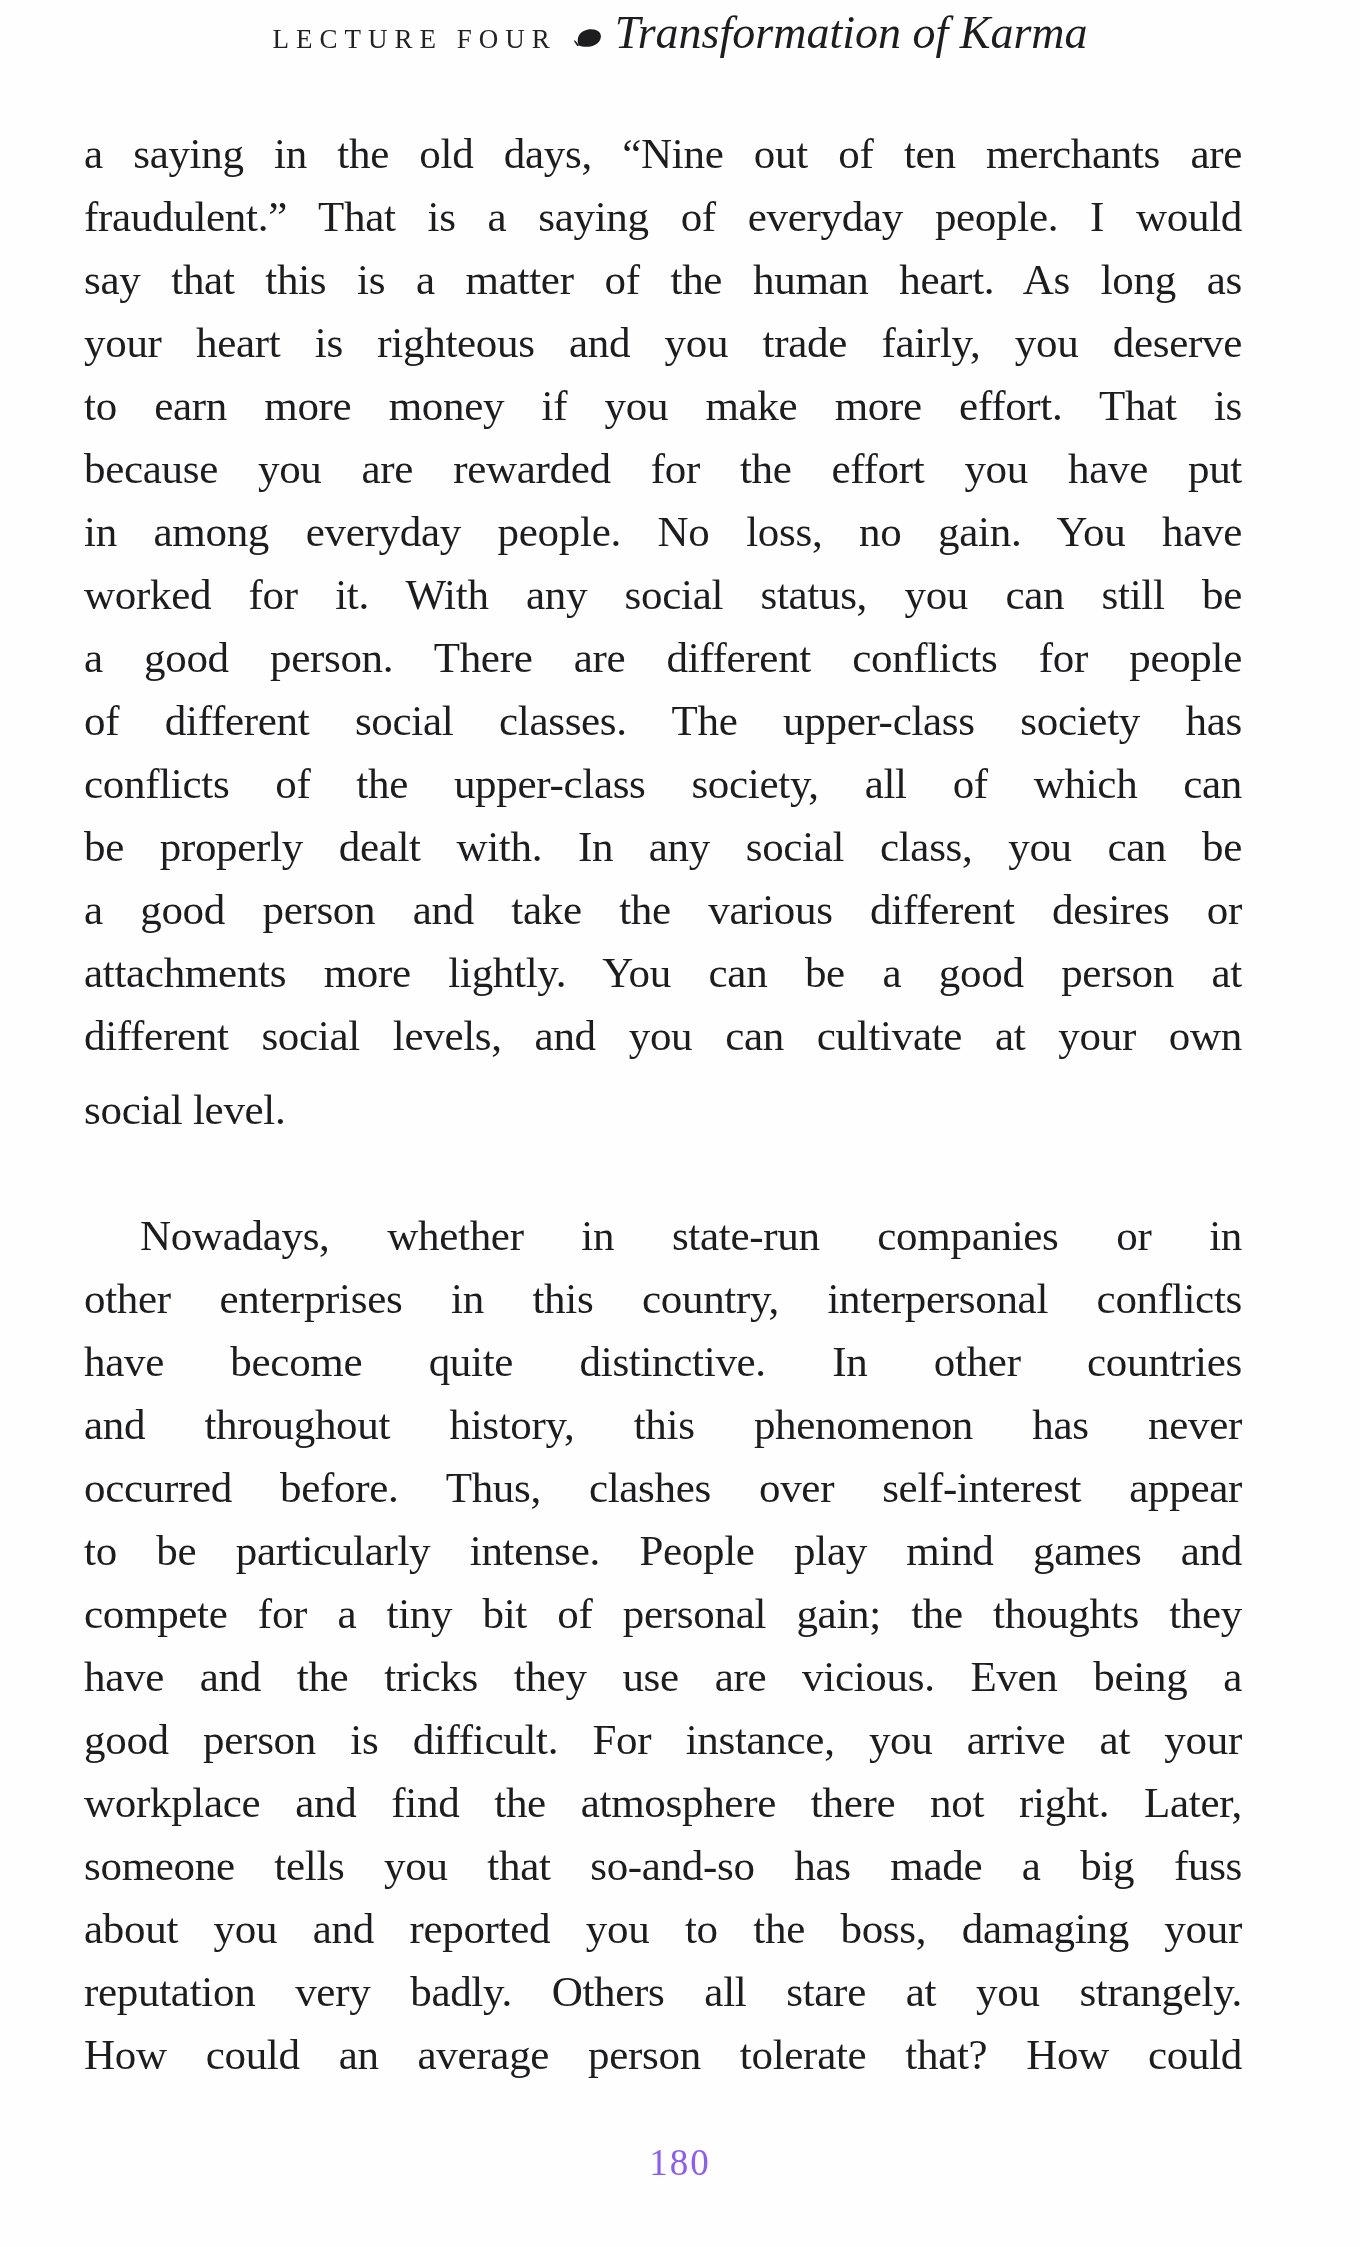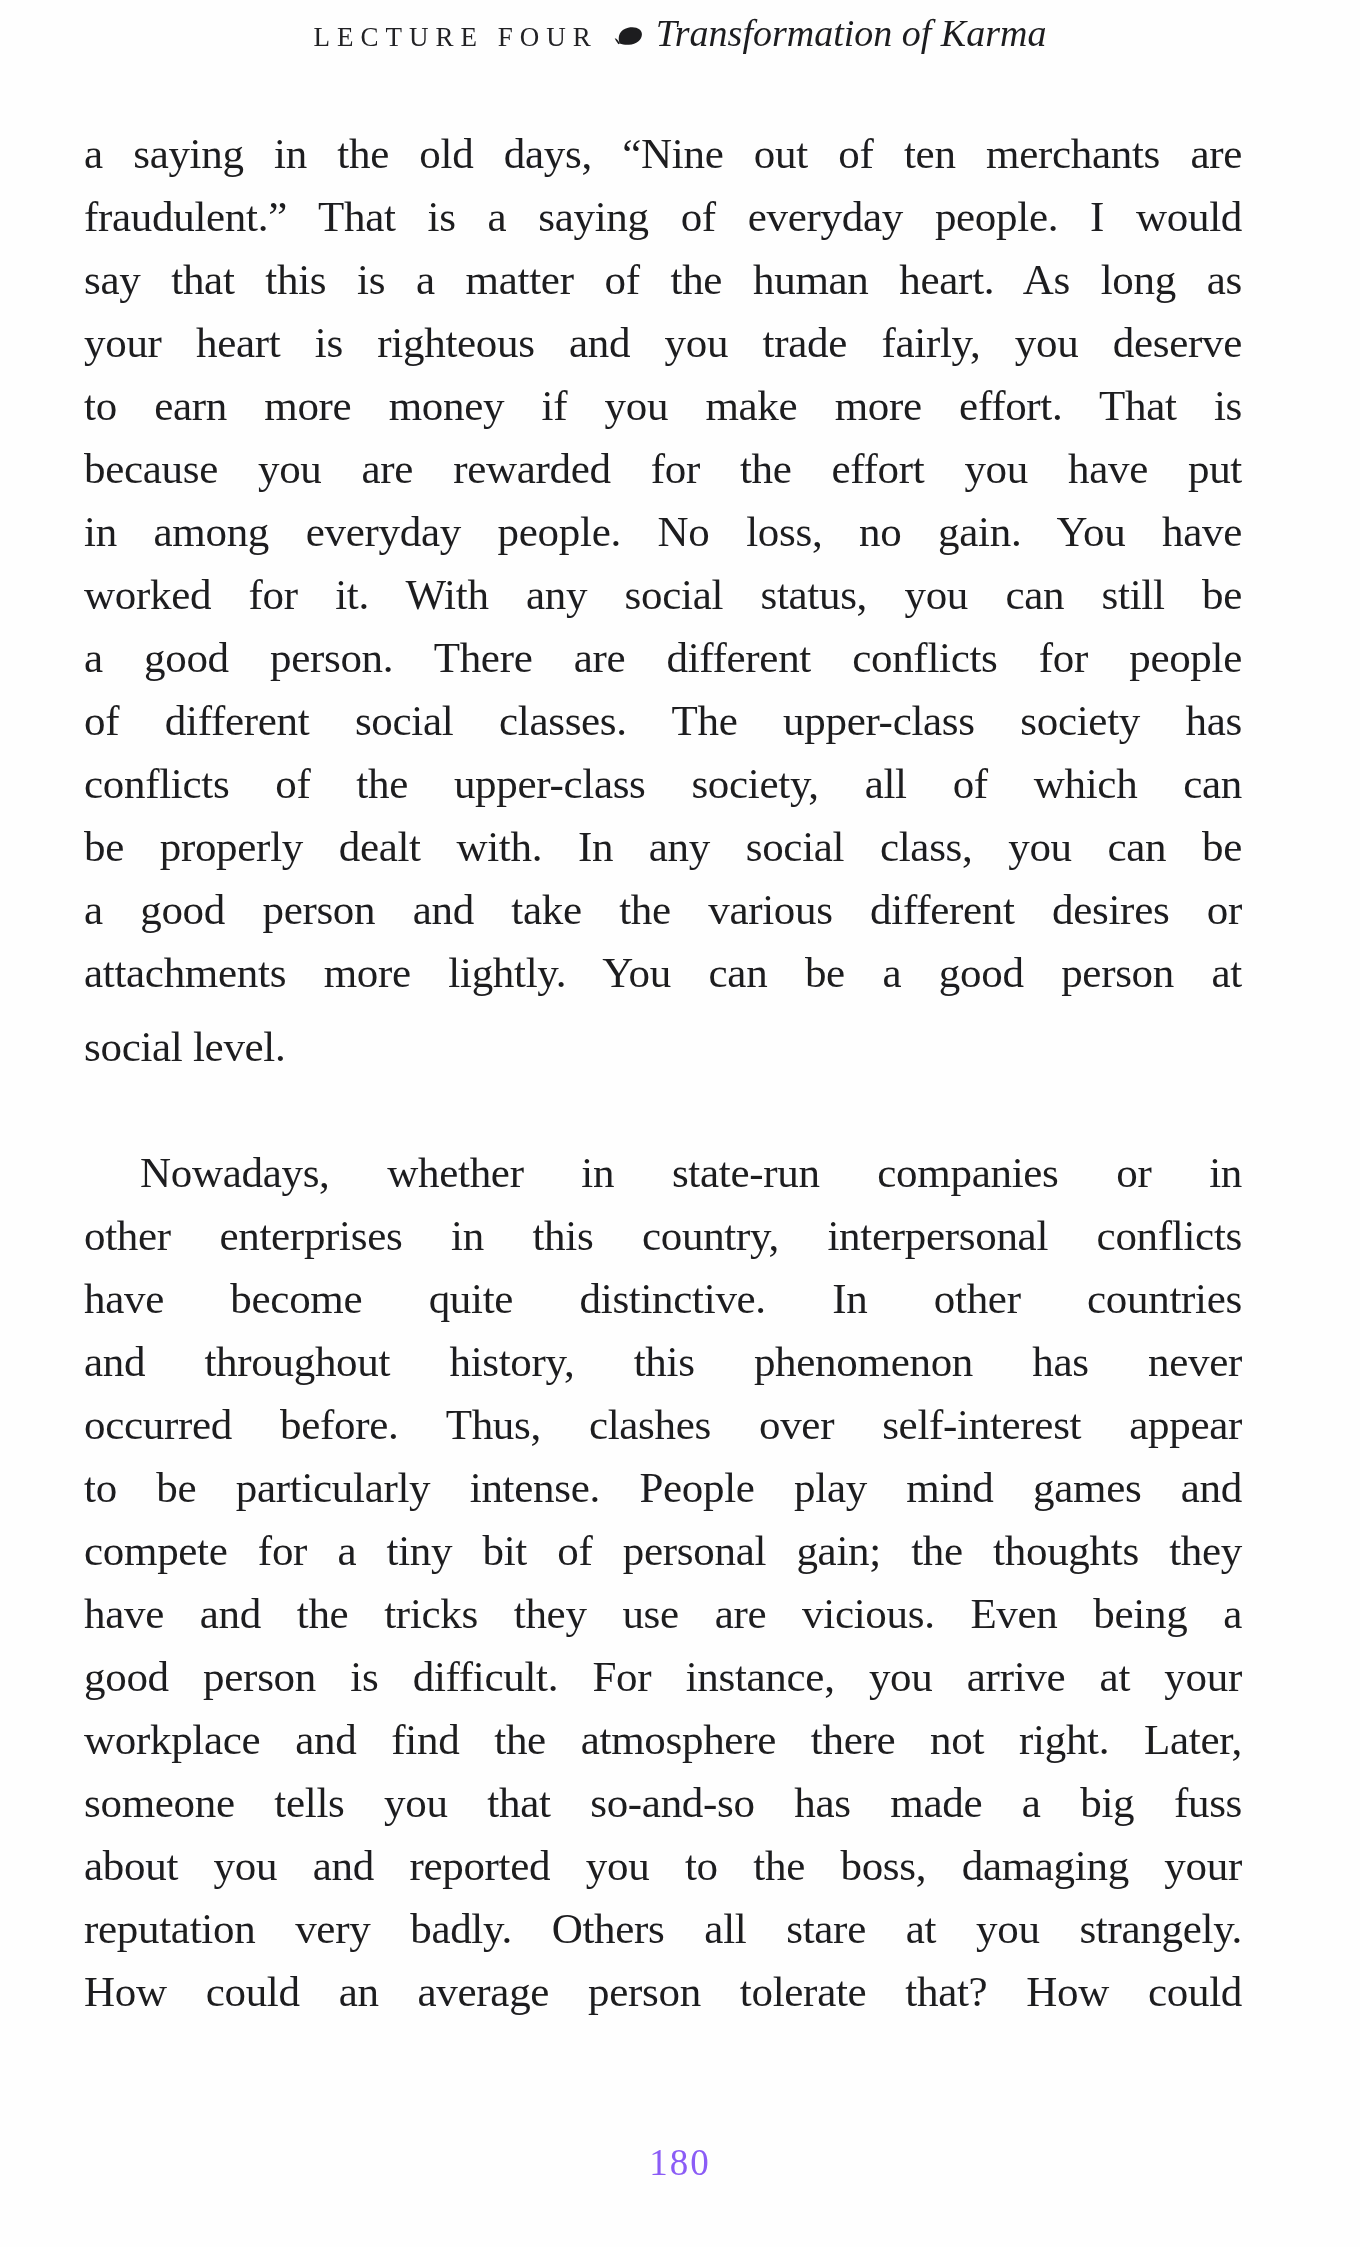--- a/index.html
+++ b/index.html
@@ -34,21 +34,21 @@
   }
   .fleuron {
     display: inline-block;
     margin: 0 12px 0 16px;
     transform: translateY(2px);
   }
   .fleuron svg { display: block; }
   .fleuron path { fill: #1d1d1f; }
   .chapter-title {
     font-style: italic;
-    font-size: 38px;
+    font-size: 46px;
     color: #1d1d1f;
   }
 
   
   .text-block {
     position: absolute;
     left: 84px;
     top: 122px;
     width: 1158px;
   }
@@ -107,20 +107,21 @@
         <div class="line">to earn more money if you make more effort. That is</div>
         <div class="line">because you are rewarded for the effort you have put</div>
         <div class="line">in among everyday people. No loss, no gain. You have</div>
         <div class="line">worked for it. With any social status, you can still be</div>
         <div class="line">a good person. There are different conflicts for people</div>
         <div class="line">of different social classes. The upper-class society has</div>
         <div class="line">conflicts of the upper-class society, all of which can</div>
         <div class="line">be properly dealt with. In any social class, you can be</div>
         <div class="line">a good person and take the various different desires or</div>
         <div class="line">attachments more lightly. You can be a good person at</div>
+        <div class="line">different social levels, and you can cultivate at your own</div>
         <div class="line last">social level.</div>
       </div>
     <div class="para-gap"></div>
     <div class="paragraph">
         <div class="line indent">Nowadays, whether in state-run companies or in</div>
         <div class="line">other enterprises in this country, interpersonal conflicts</div>
         <div class="line">have become quite distinctive. In other countries</div>
         <div class="line">and throughout history, this phenomenon has never</div>
         <div class="line">occurred before. Thus, clashes over self-interest appear</div>
         <div class="line">to be particularly intense. People play mind games and</div>

